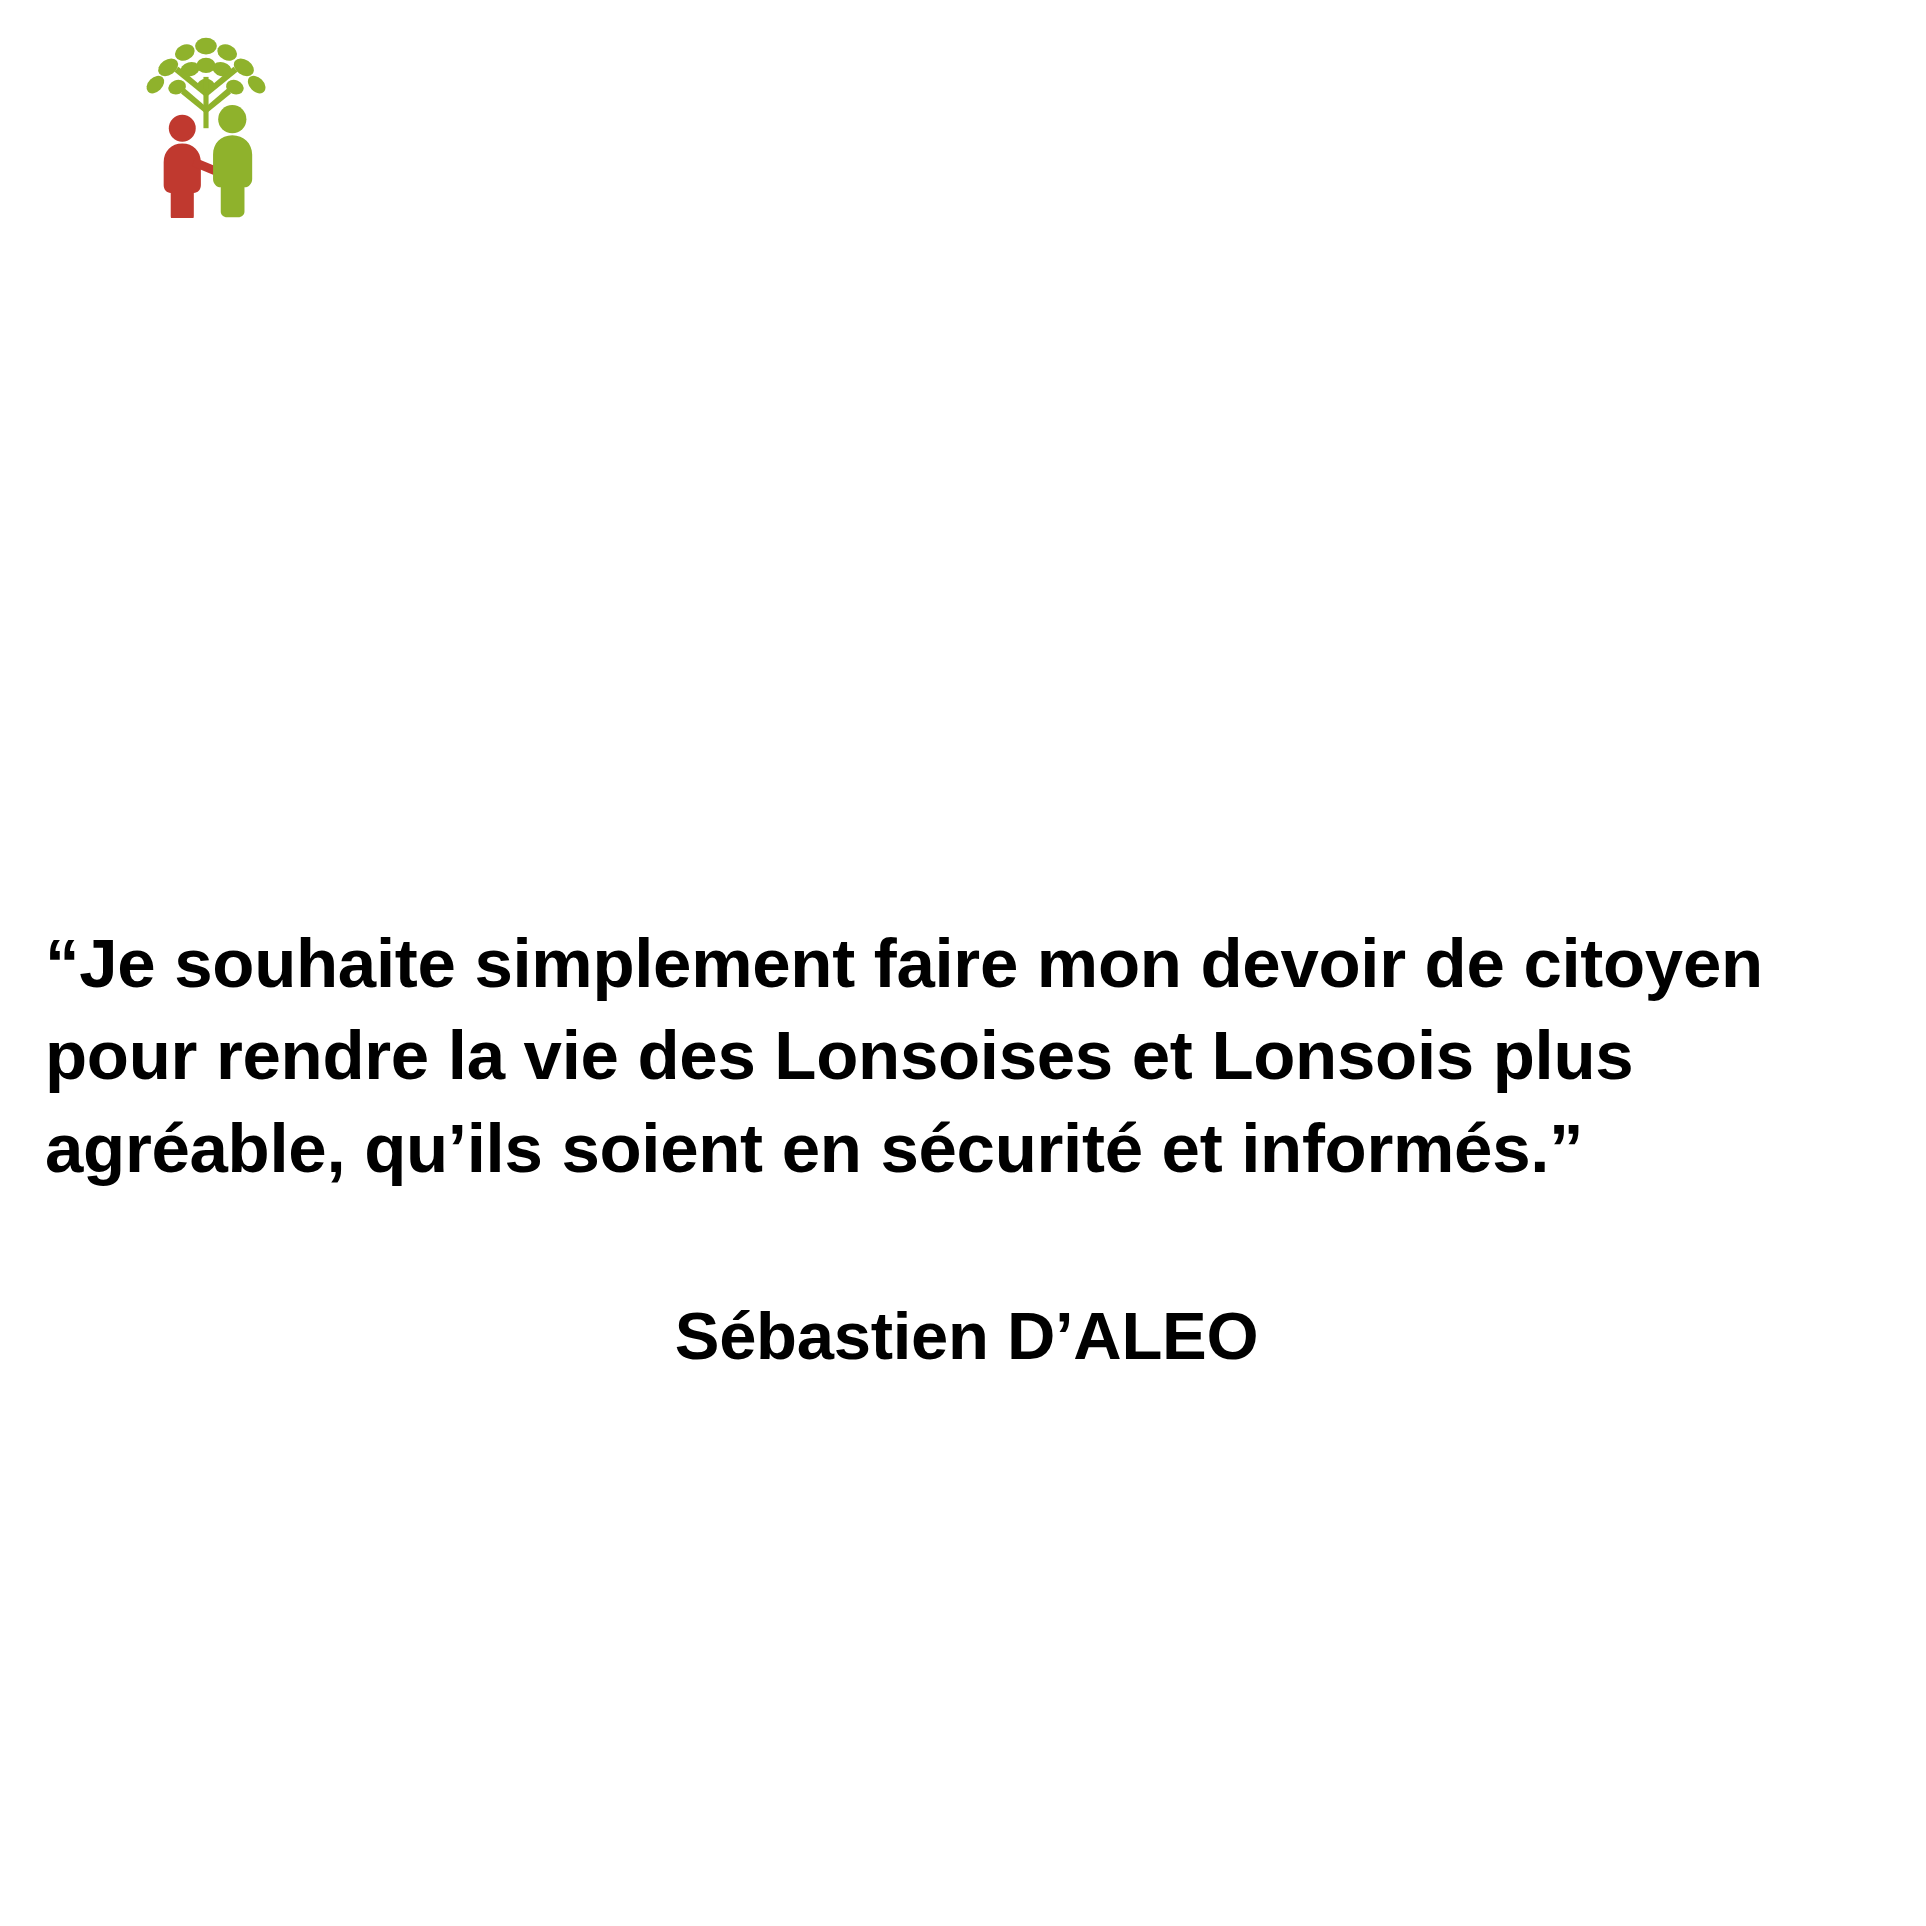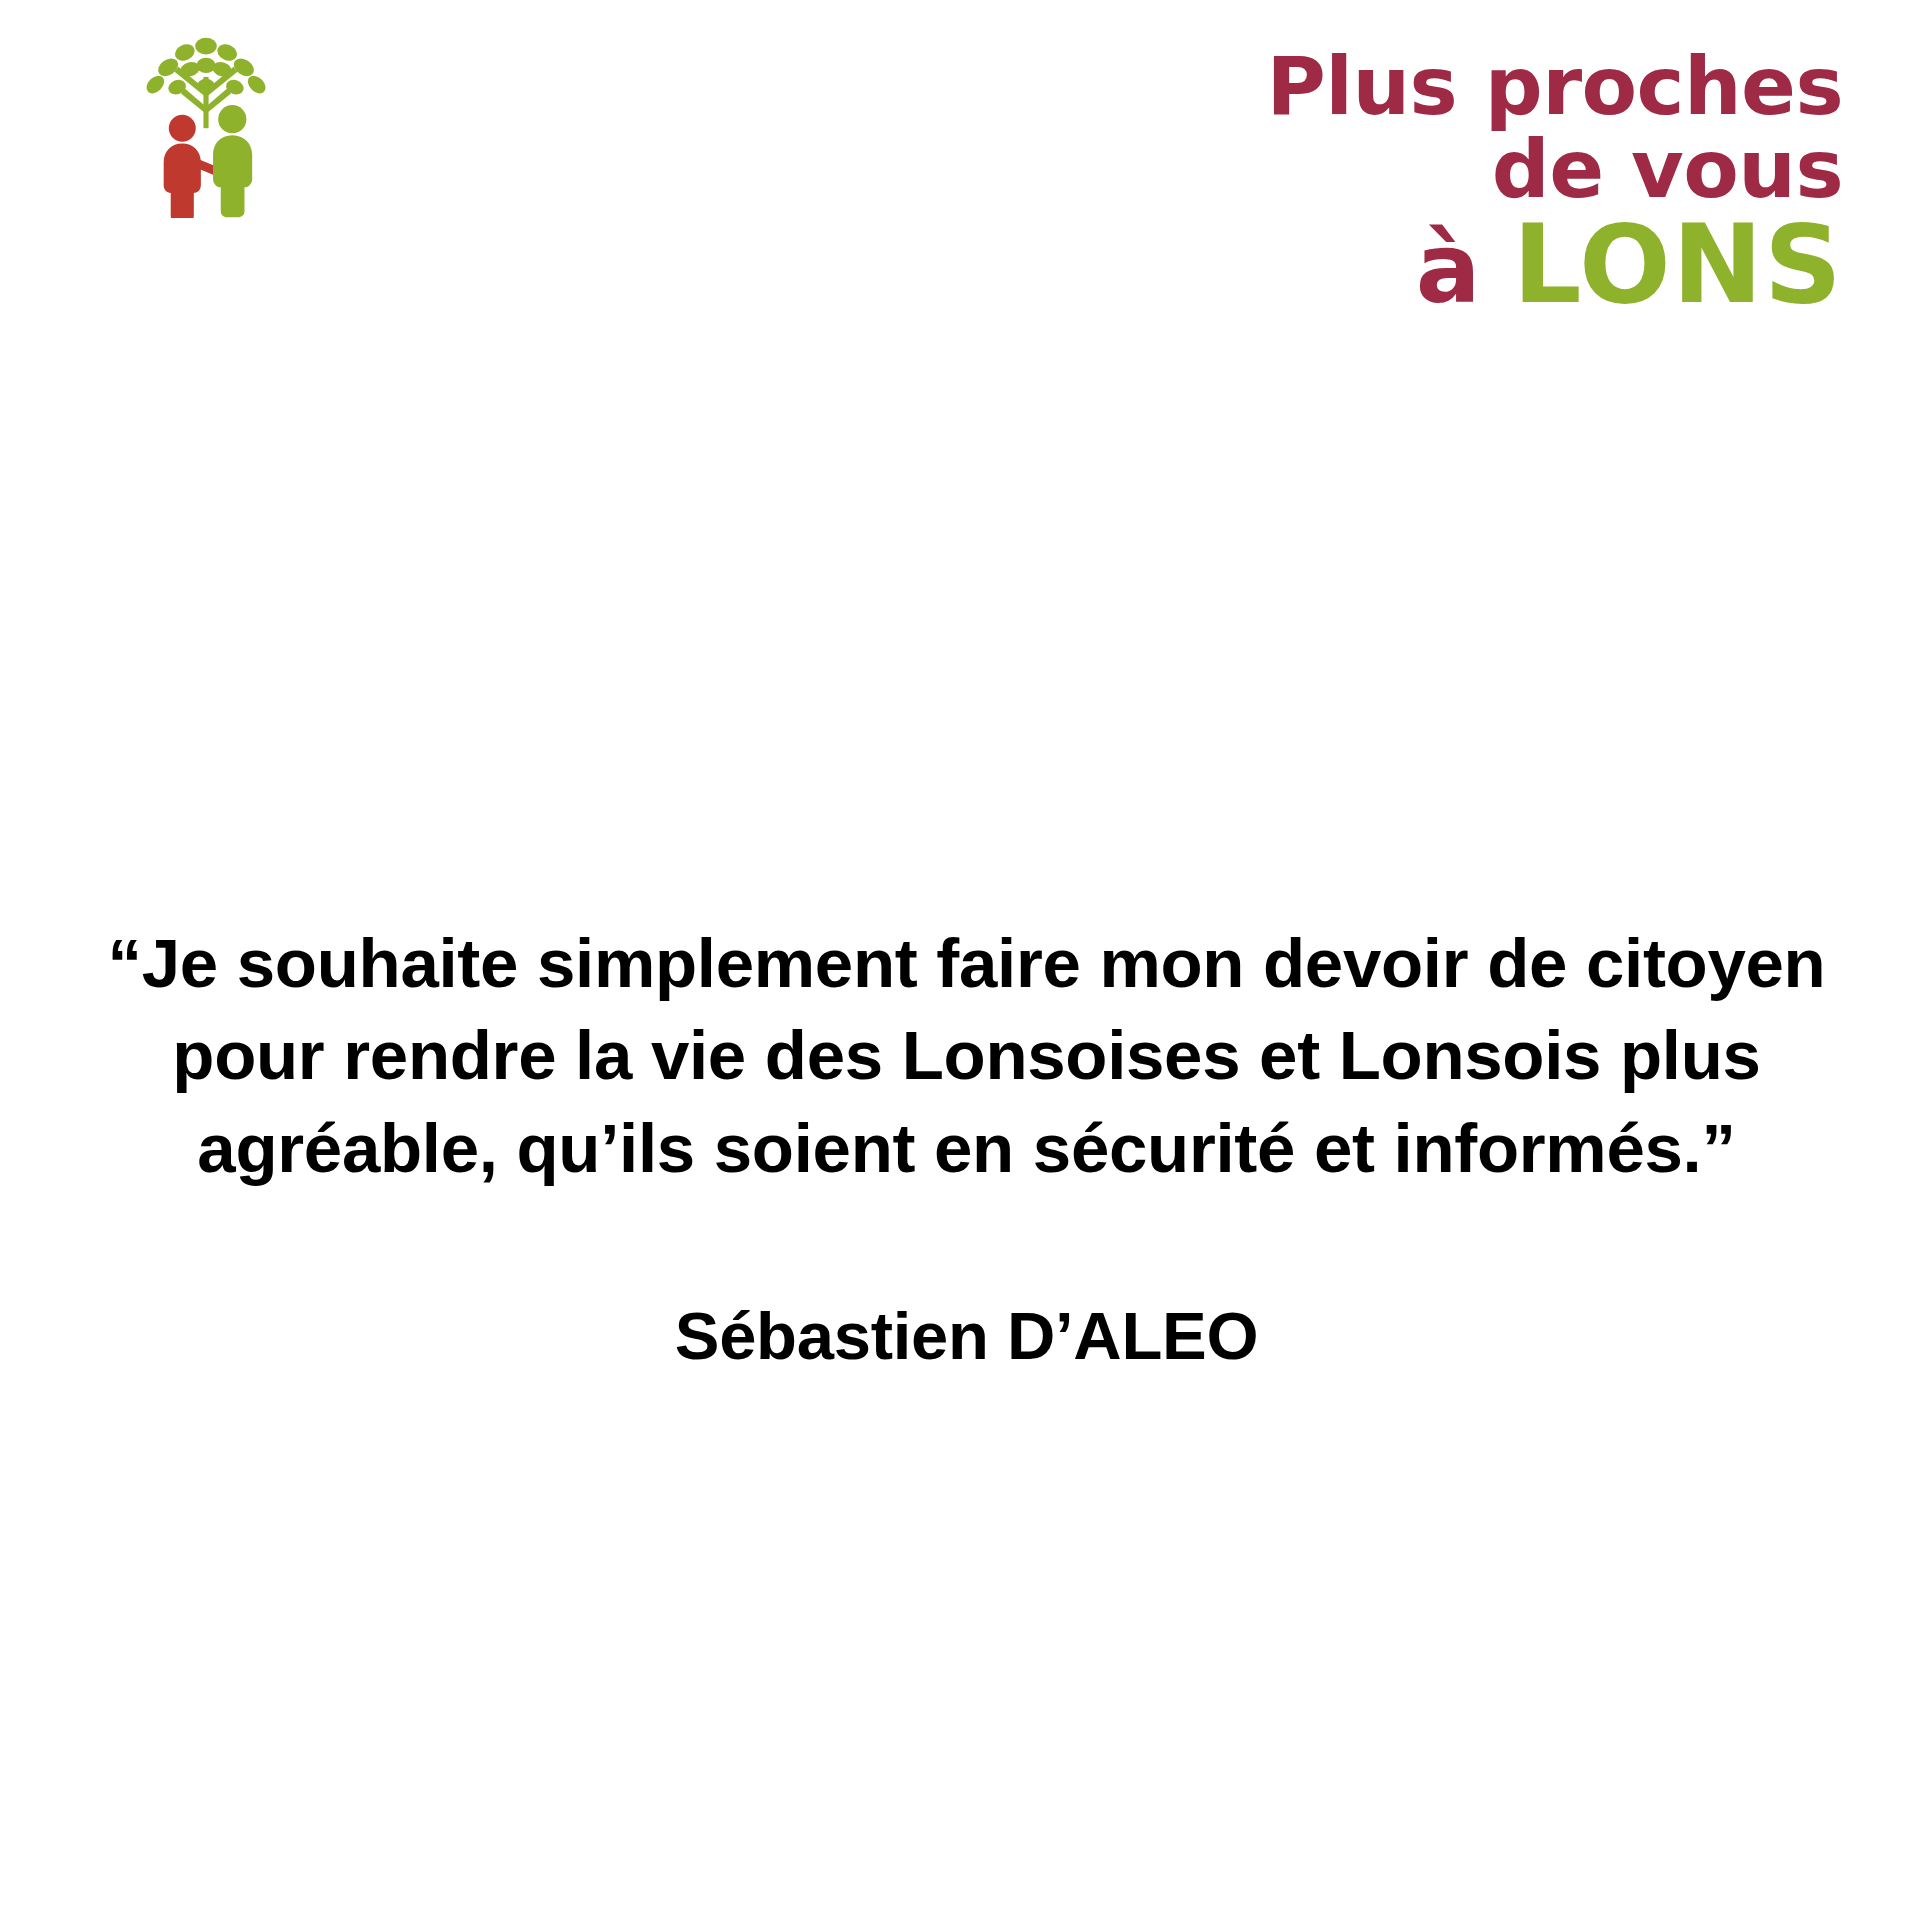--- a/index.html
+++ b/index.html
@@ -85,21 +85,20 @@
     line-height: 1.22;
     letter-spacing: -0.6px;
   }
 
   
   .quote {
     position: absolute;
     left: 45px;
     top: 918px;
     width: 1843px;
-    text-align: center;
     color: #000000;
     font-family: "Liberation Sans", sans-serif;
     font-weight: 700;
     font-size: 69px;
     line-height: 1.34;
     letter-spacing: -0.3px;
   }
 
   
   .author {
@@ -153,27 +152,20 @@
         </g>
         <g fill="#8fb22c">
 
           <circle cx="186" cy="136" r="22"></circle>
           <path d="M186 161 c-18 0 -30 13 -30 30 l0 38 c0 7 5 13 12 13 l0 38 c0 5 4 9 10 9 l17 0 c6 0 10 -4 10 -9 l0 -38 c7 0 12 -6 12 -13 l0 -38 c0 -17 -13 -30 -31 -30 Z"></path>
         </g>
       </svg>
     </div>
   </div>
 
-  <div class="slogan">
-    <span class="line line1">Plus proches</span>
-    <span class="line line2">de vous</span>
-    <span class="line line3">
-      <span class="a-lons">à </span><span class="lons">LONS</span>
-    </span>
-  </div>
 
 
   <blockquote class="quote">“Je souhaite simplement faire mon devoir de citoyen pour rendre la vie des Lonsoises et Lonsois plus agréable, qu’ils soient en sécurité et informés.”</blockquote>
 
   <div class="author">Sébastien D’ALEO</div>
 
 </div>
 
 
 </body></html>

